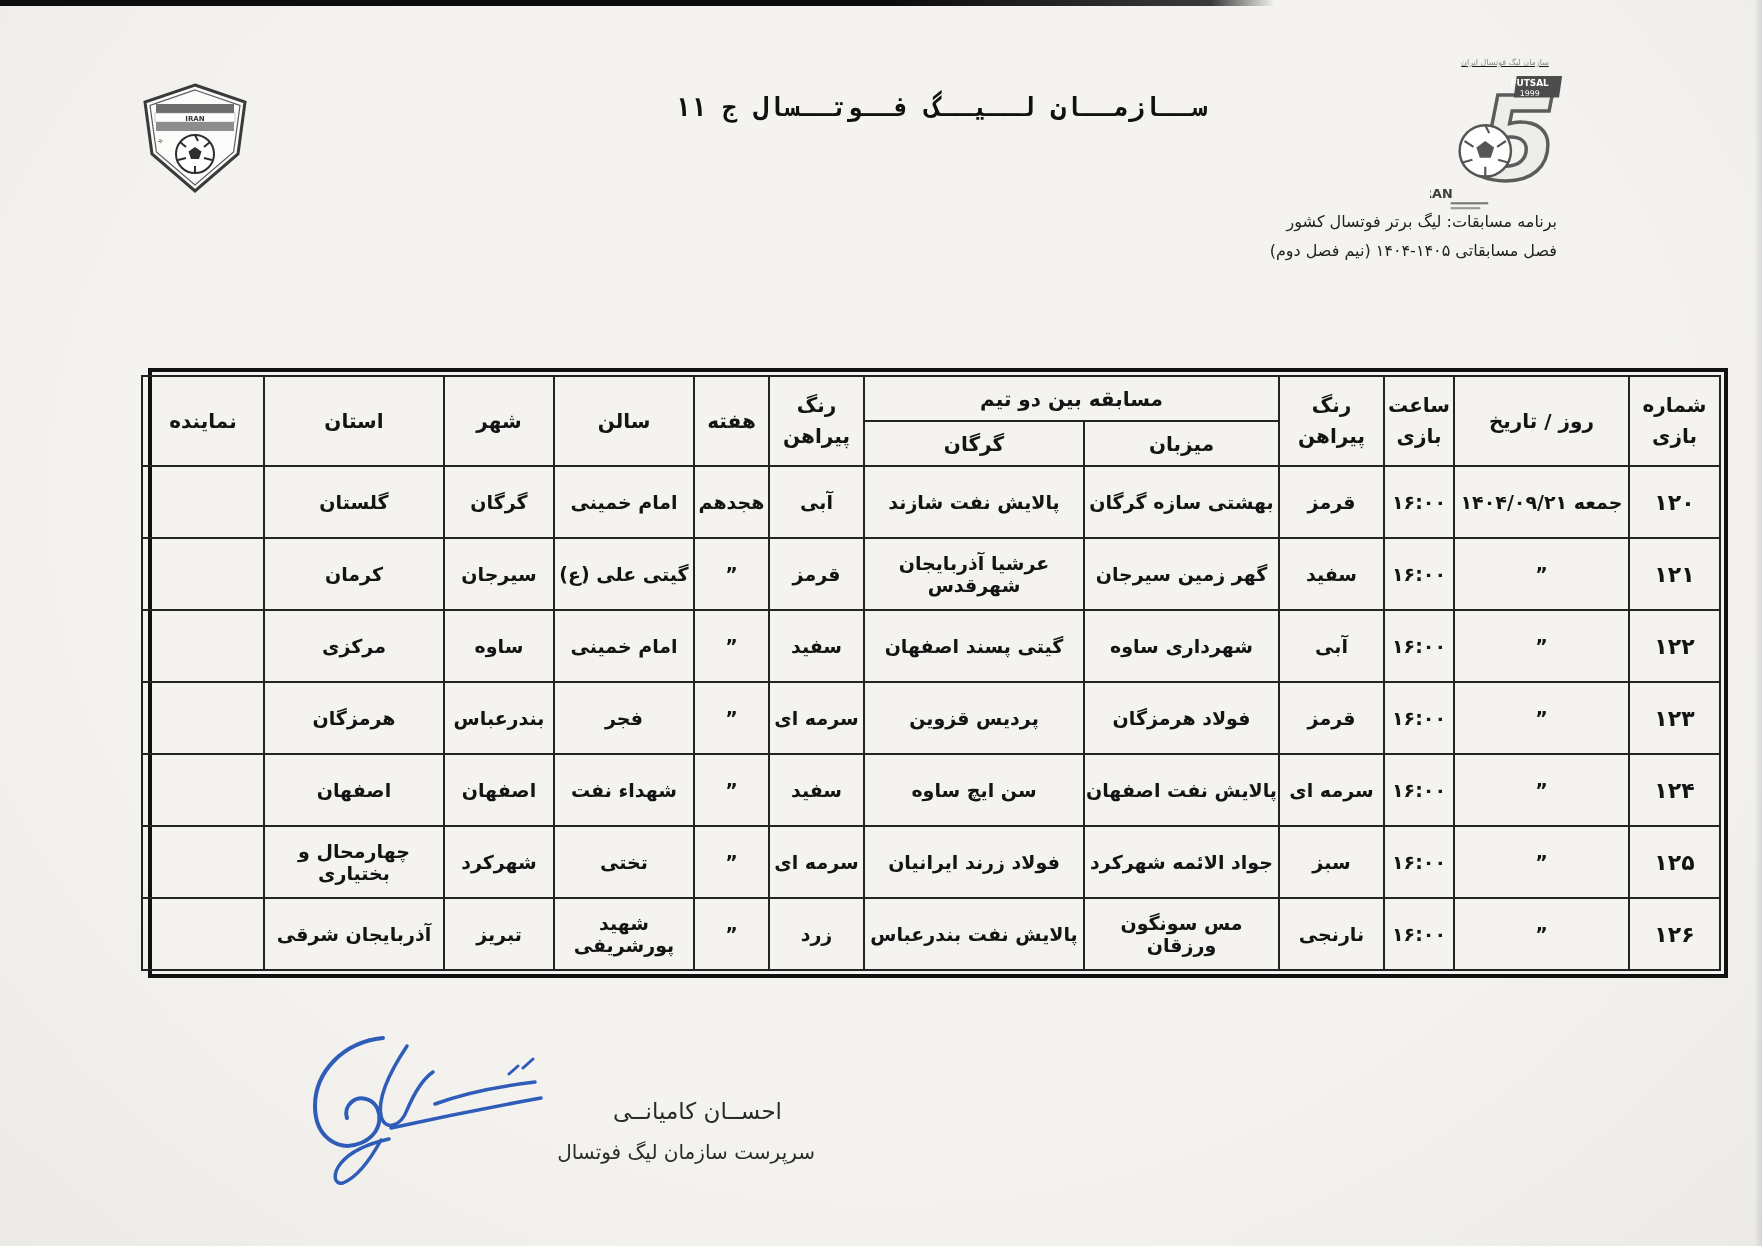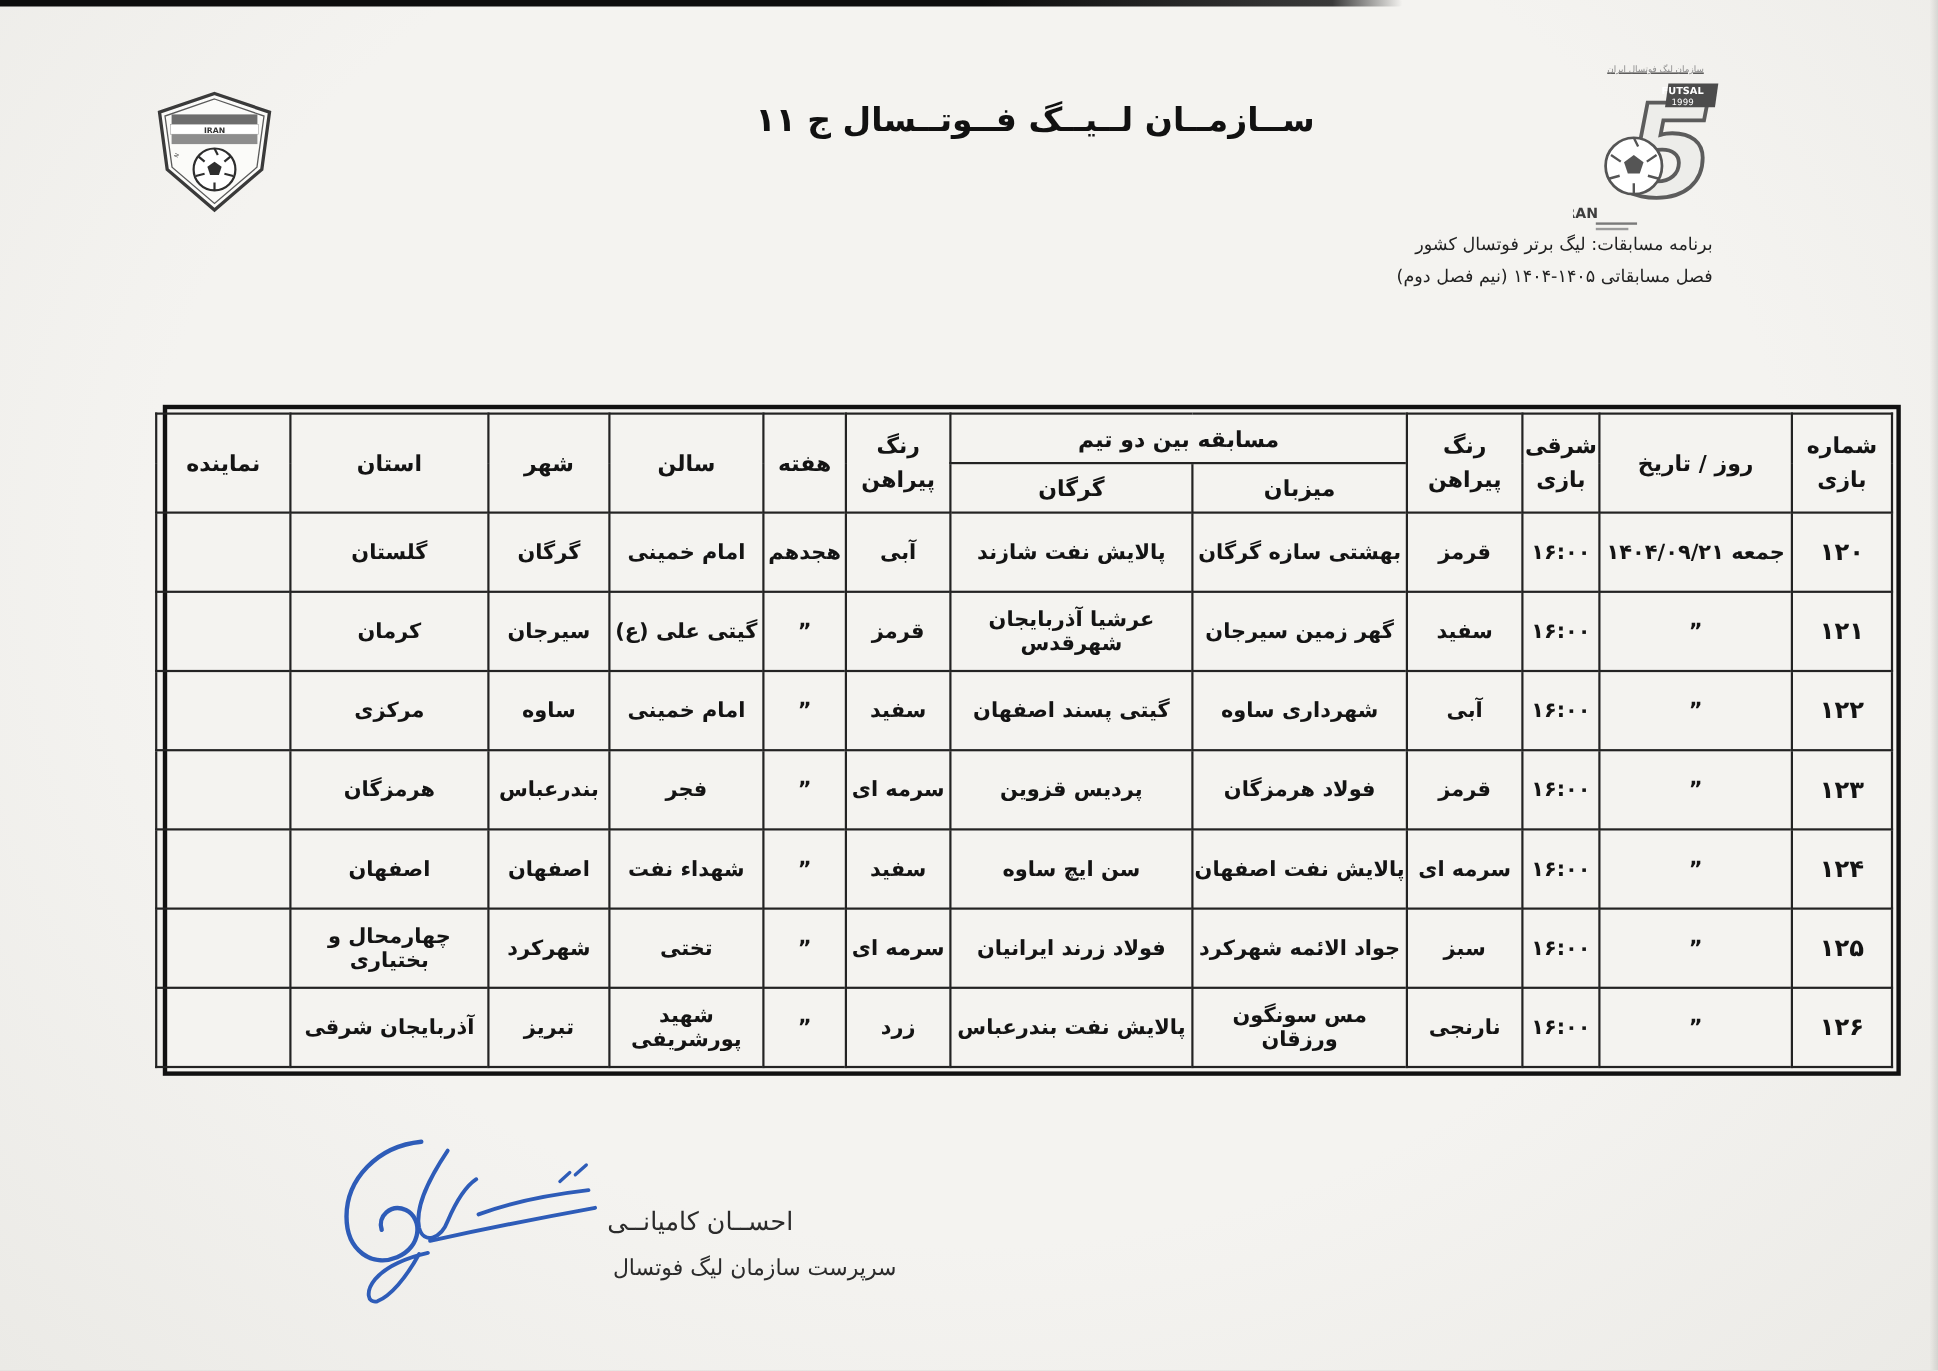--- a/index.html
+++ b/index.html
@@ -17,22 +17,23 @@
     border-radius:0 3px 3px 0;
   }
   .scan-edge-right {
     position:absolute; right:0; top:0; width:8px; height:100%;
     background:linear-gradient(to left, rgba(0,0,0,0.10), transparent);
   }
 
   
   .doc-title {
     position:absolute; left:120px; top:92px; width:1642px;
-    text-align:center; font-size:30px; font-weight:bold; color:#111;
+    text-align:center; font-size:26px; font-weight:bold; color:#111;
     letter-spacing:1px;
+    font-family:Liberation Mono, monospace;
   }
   .program-block {
     position:absolute; right:205px; top:208px; text-align:right;
     font-size:16px; color:#222; line-height:1.8;
   }
 
   
   .crest { position:absolute; left:140px; top:82px; width:110px; height:112px; }
   .futsal-logo { position:absolute; left:1430px; top:58px; width:150px; height:160px; text-align:center;text-decoration:underline; }
   .futsal-caption { font-size:8px; color:#8a8a8a; letter-spacing:0.5px; margin-bottom:1px; }
@@ -47,21 +48,21 @@
     border:2px solid #232323; text-align:center; vertical-align:middle;
     font-weight:bold; color:#141414; overflow:hidden;
   }
   thead th { font-size:20px; height:45px; }
   tbody td { font-size:19px; height:72px; }
   td.c-no { font-size:22px; }
   .pre { white-space:pre-line; line-height:1.55;margin-top:44px; }
 
   
   .sig-art { position:absolute; left:285px; top:1008px; width:310px; height:200px; }
-  .sig-name  { position:absolute; left:552px; top:1098px; width:230px; text-align:left; font-size:23px; color:#2b2b2b; }
+  .sig-name  { position:absolute; left:552px; top:1098px; width:230px; text-align:right; font-size:23px; color:#2b2b2b; }
   .sig-title { position:absolute; left:535px; top:1140px; width:280px; font-size:20px; color:#2b2b2b; }
 </style>
 </head>
 <body>
 
 <div class="page">
 
   <div class="scan-strip-top"></div>
   <div class="scan-edge-right"></div>
 
@@ -120,21 +121,21 @@
         <col style="width:140px">
           <col style="width:110px">
           <col style="width:180px">
           <col style="width:122px">
       </colgroup>
       <thead>
         <tr>
           <th rowspan="2" class="pre">شماره
 بازی</th>
           <th rowspan="2">روز / تاریخ</th>
-          <th rowspan="2" class="pre">شرقی
+          <th rowspan="2" class="pre">ساعت
 بازی</th>
           <th rowspan="2" class="pre">رنگ
 پیراهن</th>
           <th colspan="2">مسابقه بین دو تیم</th>
           <th rowspan="2" class="pre">رنگ
 پیراهن</th>
           <th rowspan="2">هفته</th>
           <th rowspan="2">سالن</th>
           <th rowspan="2">شهر</th>
           <th rowspan="2">استان</th>

